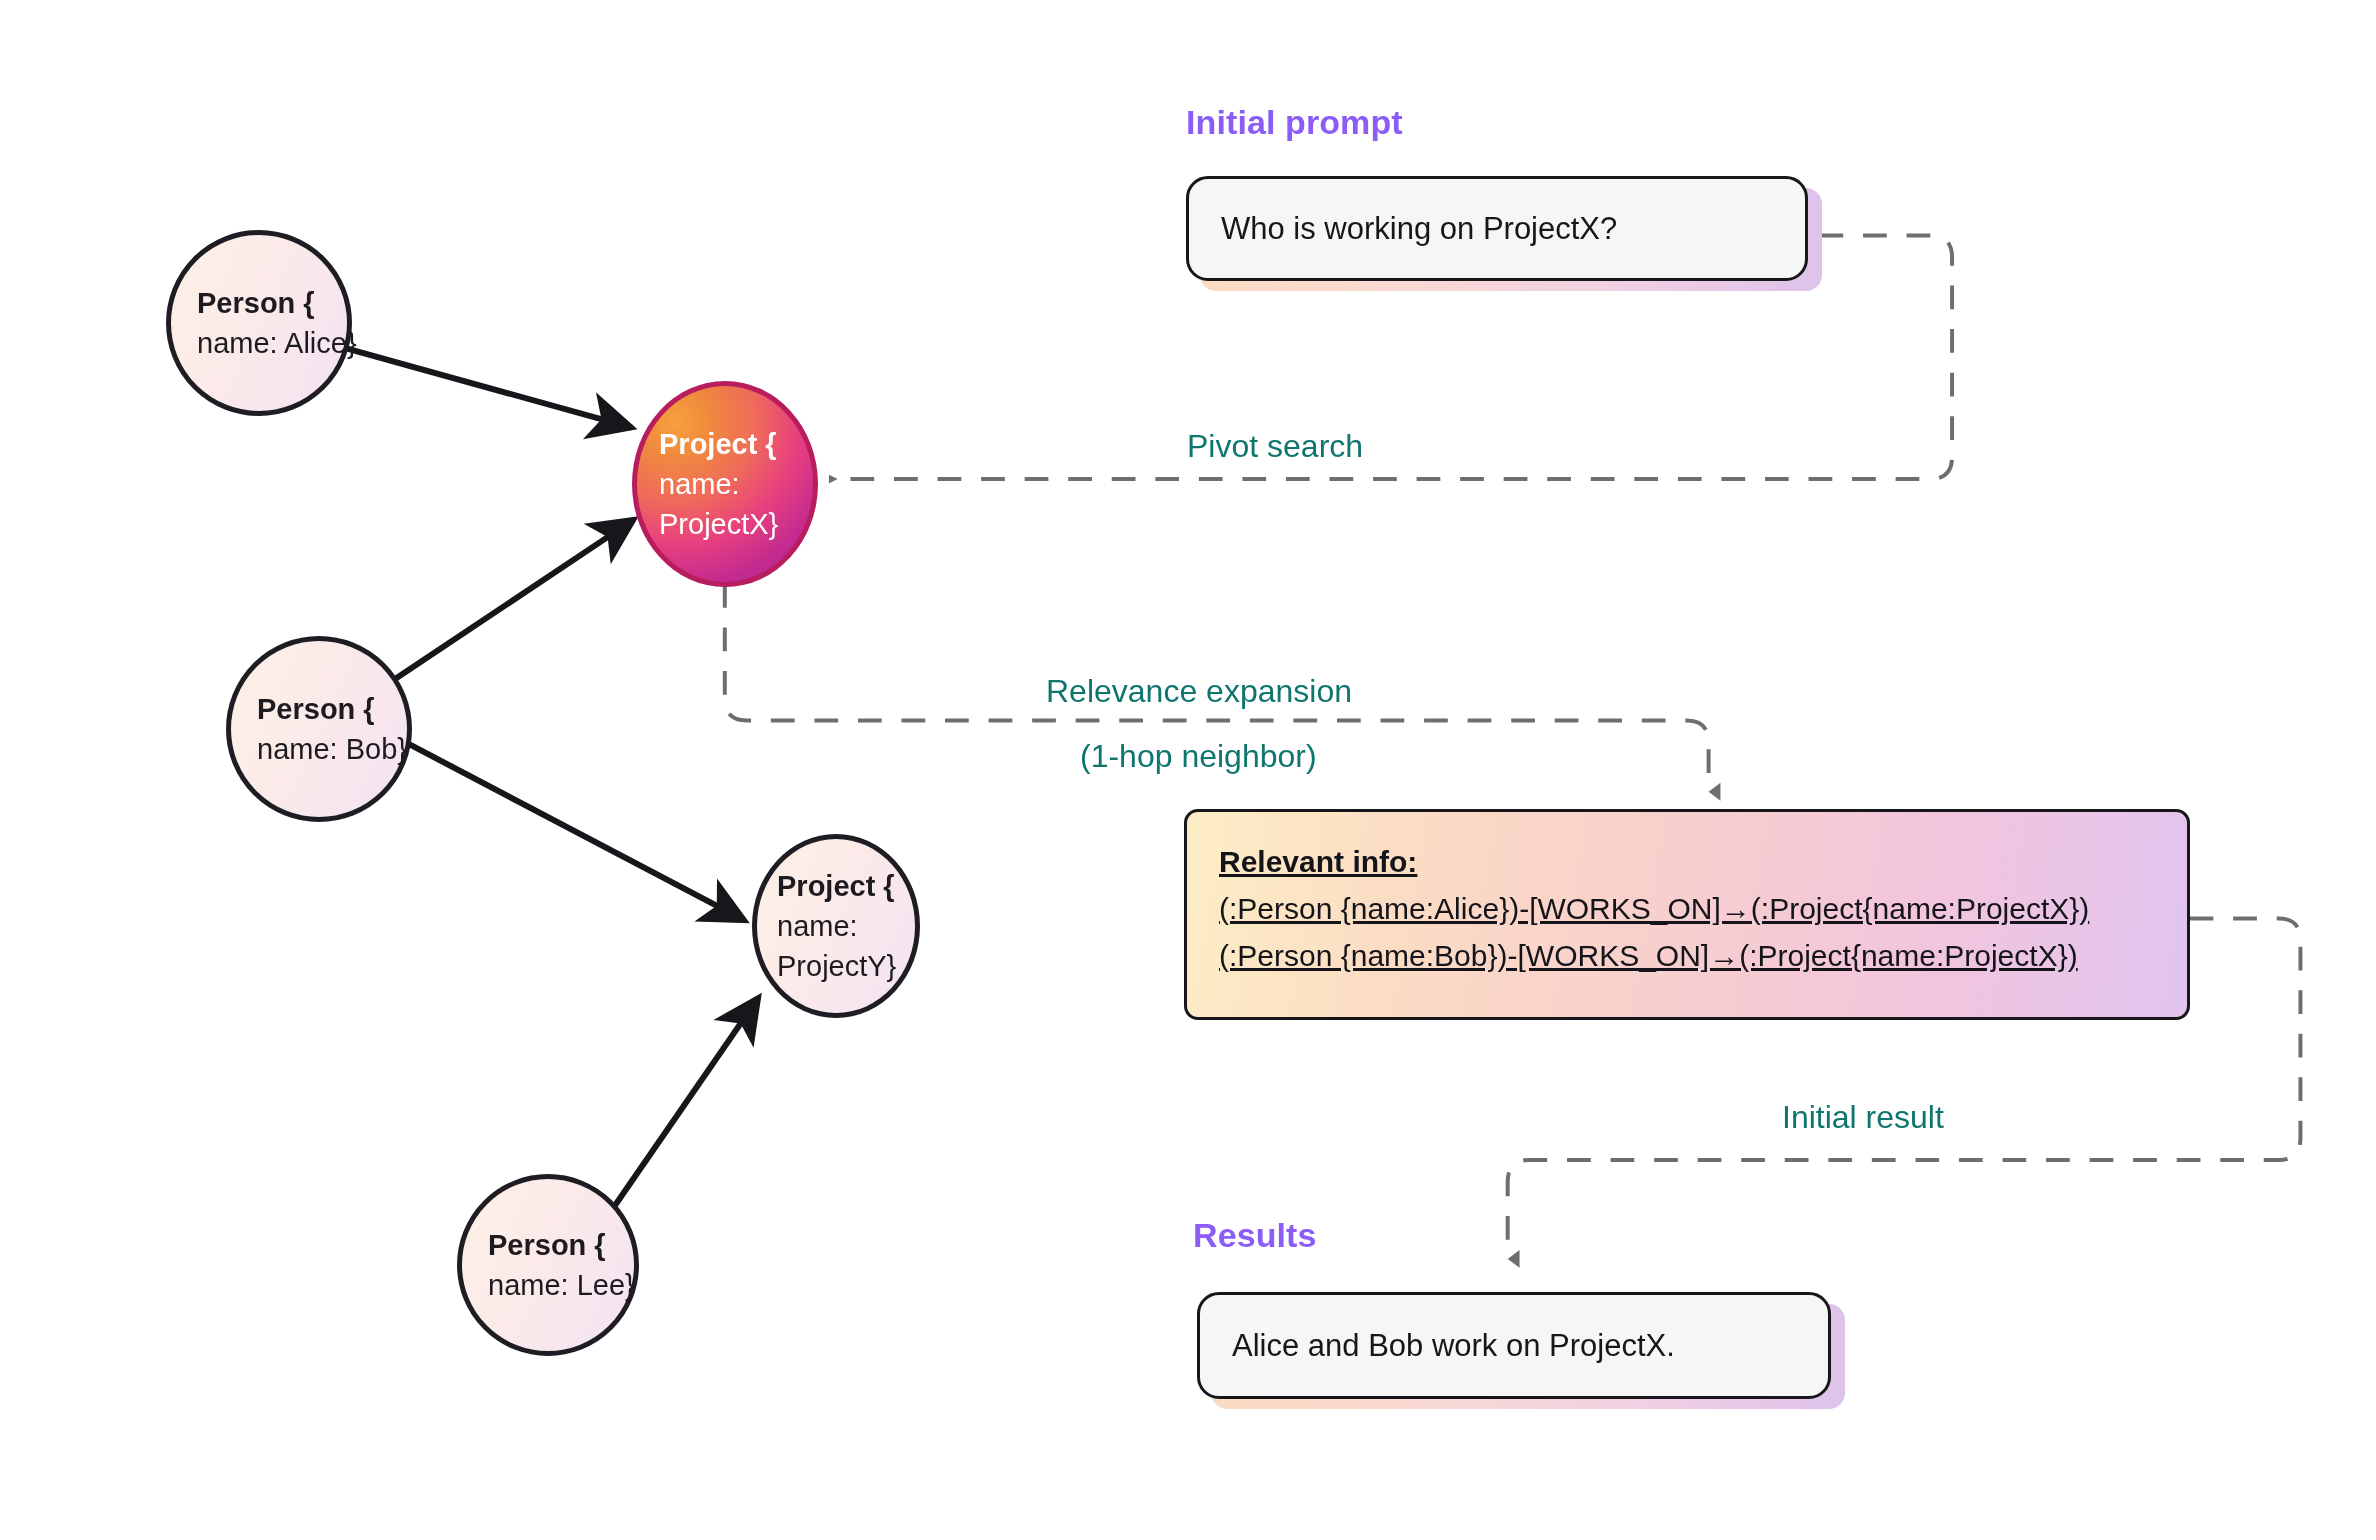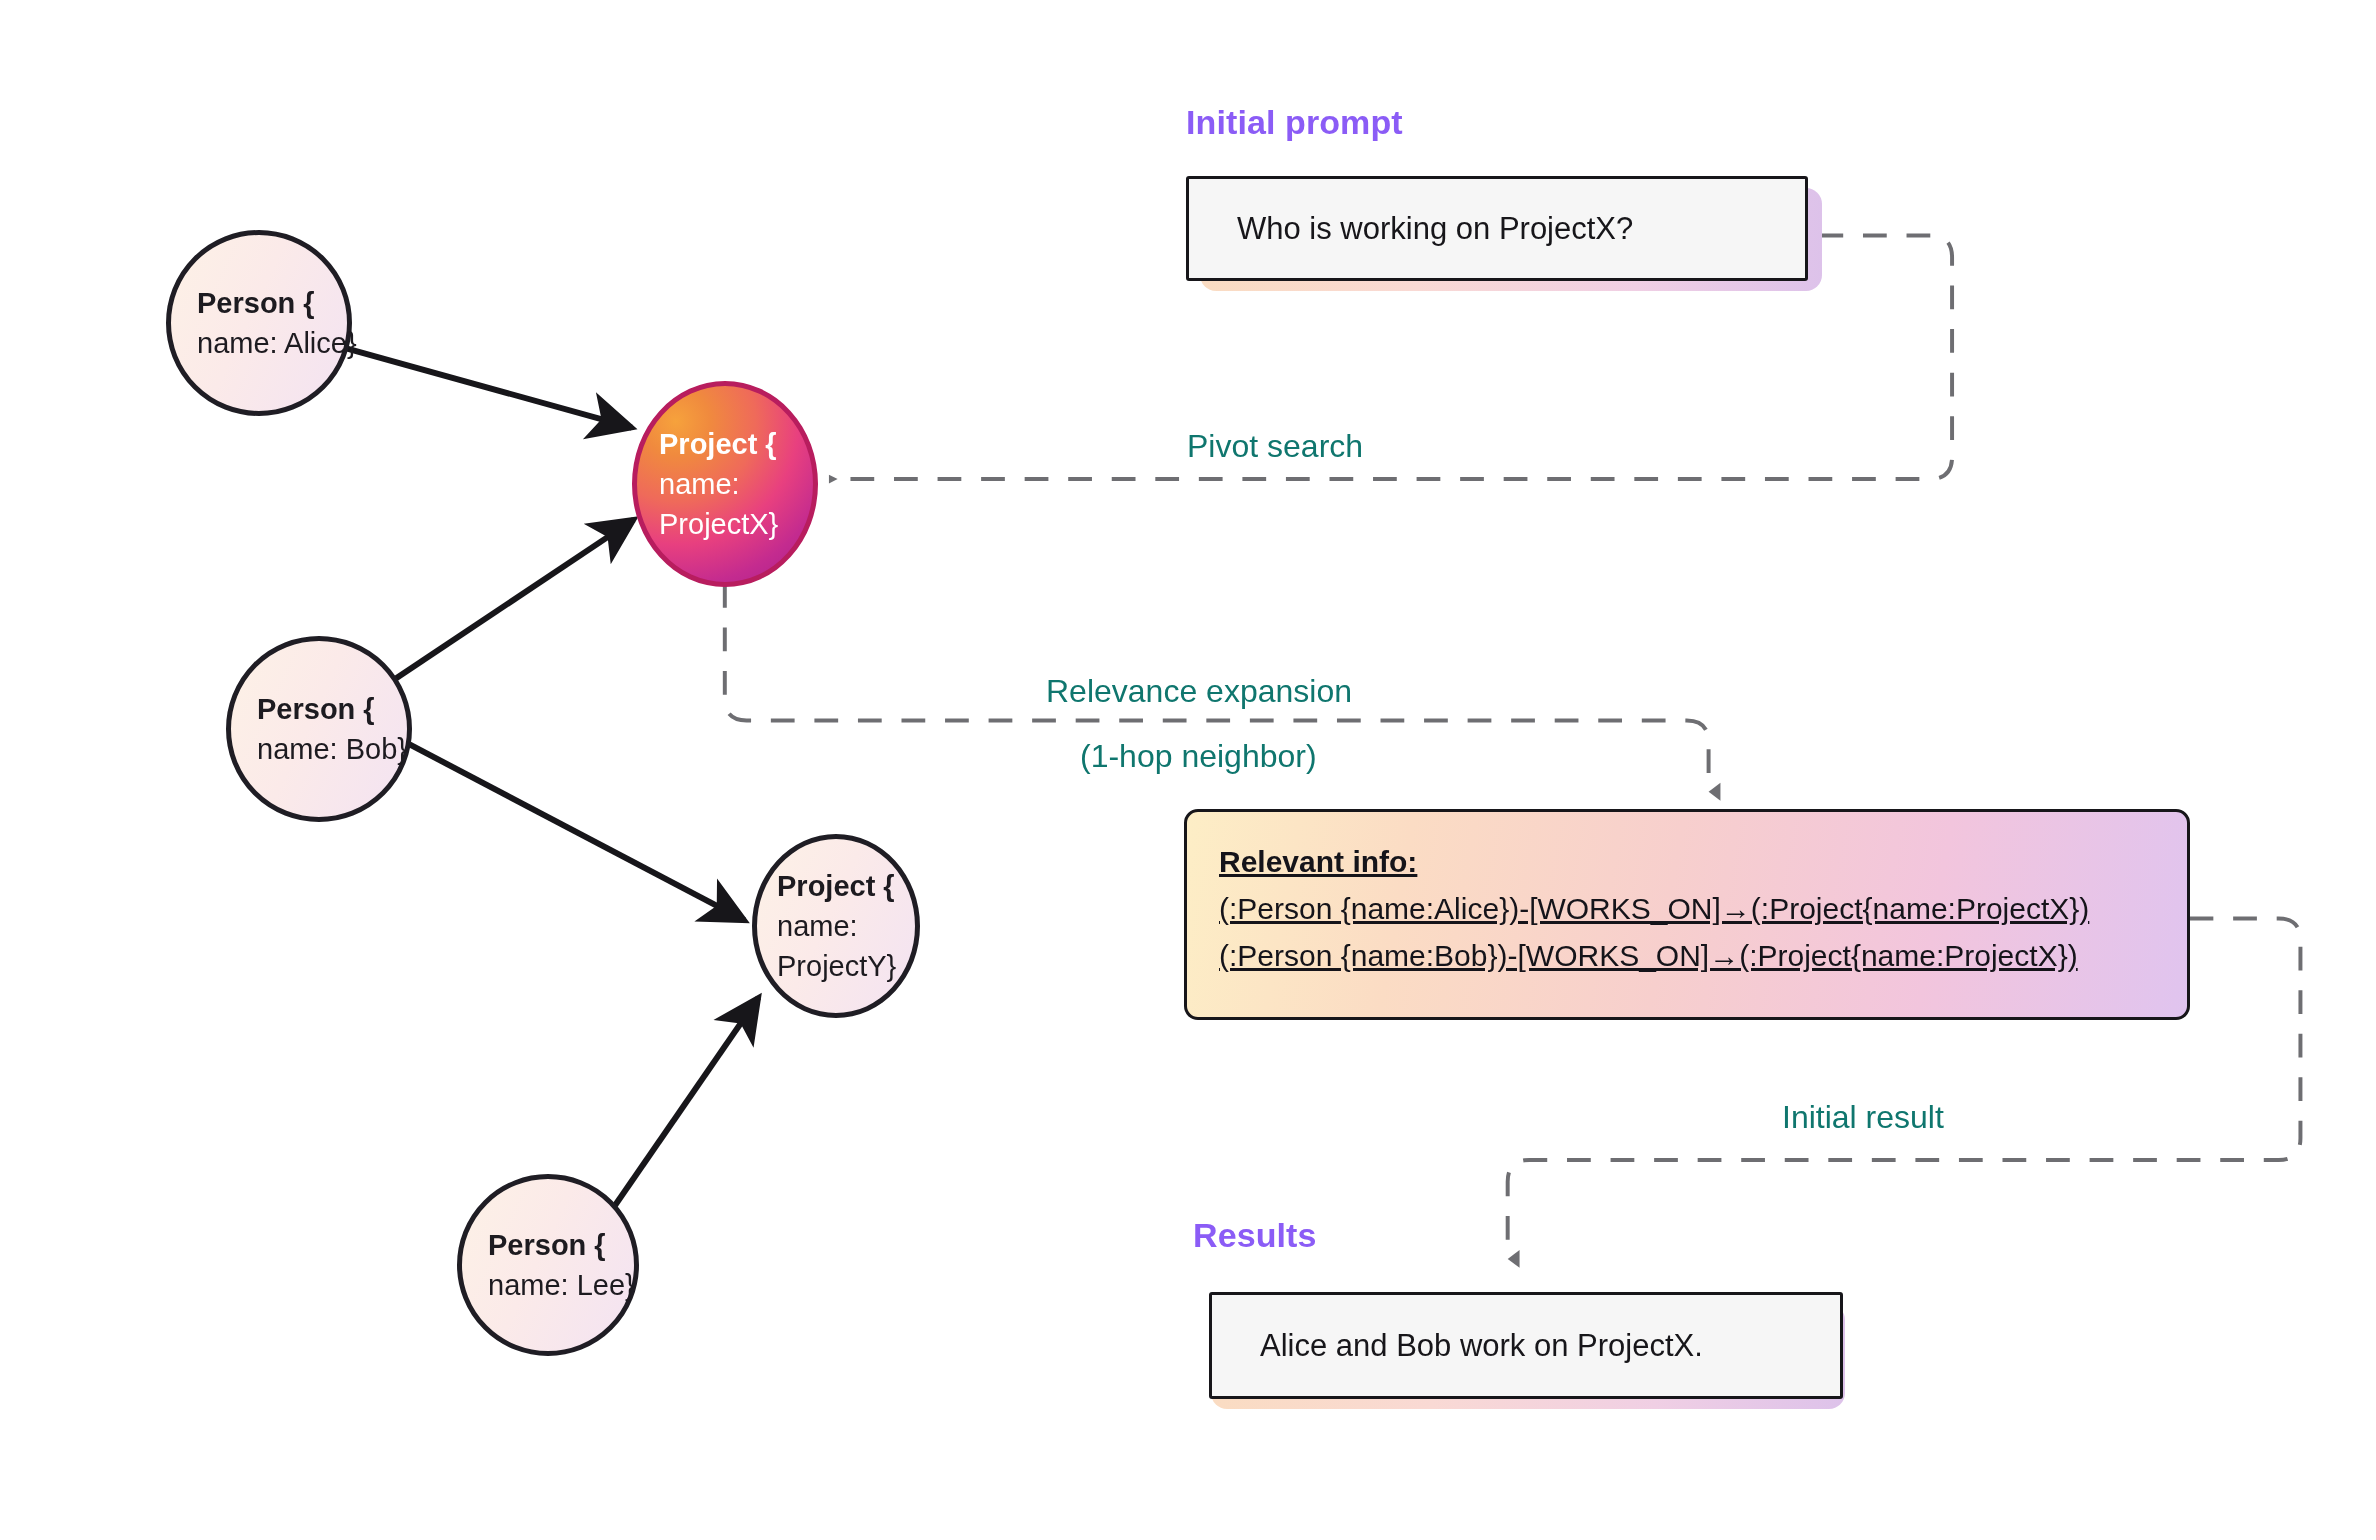--- a/index.html
+++ b/index.html
@@ -62,25 +62,25 @@
     font-size: 34px;
     font-weight: 700;
     color: #8b5cf6;
     letter-spacing: 0.1px;
   }
 
   
   .msg-box {
     position: absolute;
     border: 3px solid #17161a;
-    border-radius: 3px;
+    border-radius: 22px;
     background: #f6f6f6;
     display: flex;
     align-items: center;
-    padding-left: 48px;
+    padding-left: 32px;
     box-sizing: border-box;
     font-size: 31px;
     color: #17161a;
     z-index: 3;
   }
   .msg-shadow {
     position: absolute;
     border-radius: 16px;
     background: linear-gradient(90deg, #fadcc2 0%, #f9d9d4 35%, #f0cfe4 70%, #ddc2ea 100%);
     z-index: 2;
@@ -205,18 +205,18 @@
 
   <div class="info-box" style="left:1184px; top:809px; width:1006px; height:211px;">
     <div class="info-line head">Relevant info:</div>
     <div class="info-line">(:Person {name:Alice})-[WORKS_ON]→(:Project{name:ProjectX})</div>
     <div class="info-line">(:Person {name:Bob})-[WORKS_ON]→(:Project{name:ProjectX})</div>
   </div>
 
   <div class="panel-title" style="left:1193px; top:1216px;">Results</div>
 
   <div class="msg-shadow" style="left:1211px; top:1304px; width:634px; height:105px;"></div>
-  <div class="msg-box" style="left:1197px; top:1292px; width:634px; height:107px;margin-left:12px;">
+  <div class="msg-box" style="left:1197px; top:1292px; width:634px; height:107px;">
     <span>Alice and Bob work on ProjectX.</span>
   </div>
 
 </div>
 
 
 </body></html>

